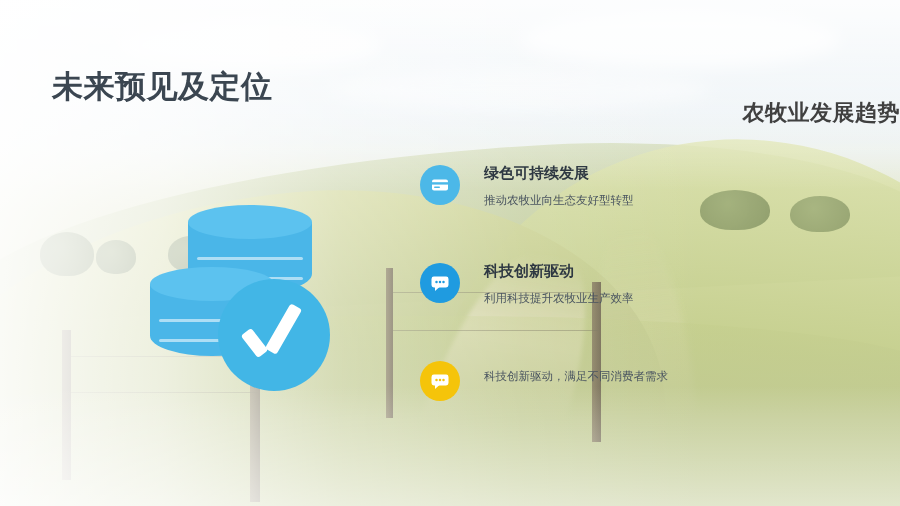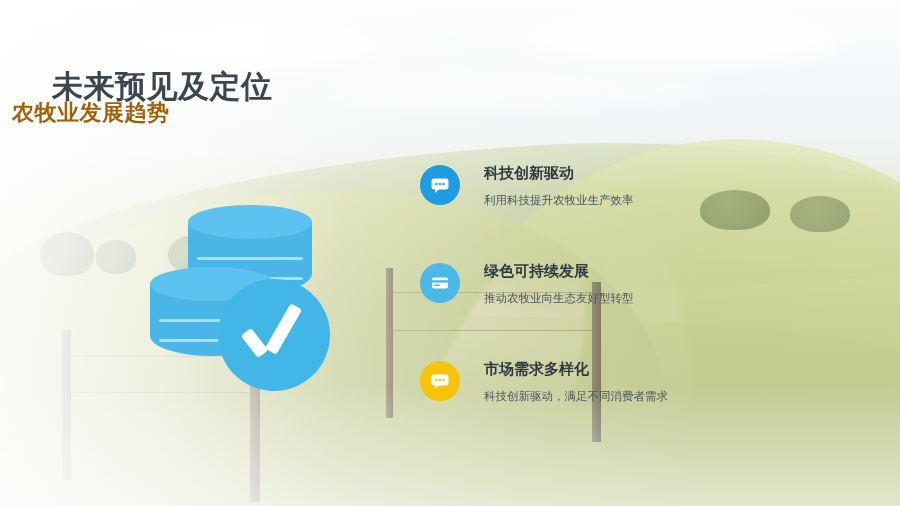--- a/index.html
+++ b/index.html
@@ -141,24 +141,24 @@
     font-weight: bold;
     color: #3b4651;
     letter-spacing: .5px;
     margin-top: 28px;
   }
 
   .section-title {
     position: absolute;
     left: 0; right: 0;
     top: 98px;
-    text-align: left;
+    text-align: right;
     font-size: 22px;
     font-weight: bold;
-    color: #a16207;
+    color: #404040;
     letter-spacing: .5px;
   }
   .section-title-inner { padding-left: 12px; }
 
   
   .illus {
     position: absolute;
     left: 150px;
     top: 205px;
     width: 240px;
@@ -332,60 +332,59 @@
       </div>
 
       <div class="check-circle">
         <div class="check-mark"></div>
       </div>
     </div>
 
     <div class="features">
 
       <div class="feature">
+        <div class="f-icon" style="background:#4cb8e8;">
+          <svg width="20" height="20" viewBox="0 0 20 20" aria-hidden="true">
+            <rect x="2" y="4.5" width="16" height="11" rx="2" fill="#ffffff"></rect>
+            <rect x="2" y="7.2" width="16" height="2.4" fill="#4cb8e8"></rect>
+            <rect x="4" y="11.4" width="6" height="1.7" rx=".8" fill="#4cb8e8"></rect>
+          </svg>
+        </div>
+        <div class="f-text">
+          <div class="f-title">绿色可持续发展</div>
+          <div class="f-desc">推动农牧业向生态友好型转型</div>
+        </div>
+      </div>
+
+      <div class="feature">
         <div class="f-icon" style="background:#1f9be0;">
           <svg width="20" height="20" viewBox="0 0 20 20" aria-hidden="true">
             <rect x="1.5" y="3.5" width="17" height="11" rx="2.4" fill="#ffffff"></rect>
             <polygon points="5,14 5,18 9.5,14" fill="#ffffff"></polygon>
             <circle cx="6.5" cy="9" r="1.25" fill="#1f9be0"></circle>
             <circle cx="10" cy="9" r="1.25" fill="#1f9be0"></circle>
             <circle cx="13.5" cy="9" r="1.25" fill="#1f9be0"></circle>
           </svg>
         </div>
         <div class="f-text">
           <div class="f-title">科技创新驱动</div>
           <div class="f-desc">利用科技提升农牧业生产效率</div>
-        </div>
-      </div>
-
-      <div class="feature">
-        <div class="f-icon" style="background:#4cb8e8;">
-          <svg width="20" height="20" viewBox="0 0 20 20" aria-hidden="true">
-            <rect x="2" y="4.5" width="16" height="11" rx="2" fill="#ffffff"></rect>
-            <rect x="2" y="7.2" width="16" height="2.4" fill="#4cb8e8"></rect>
-            <rect x="4" y="11.4" width="6" height="1.7" rx=".8" fill="#4cb8e8"></rect>
-          </svg>
-        </div>
-        <div class="f-text">
-          <div class="f-title">绿色可持续发展</div>
-          <div class="f-desc">推动农牧业向生态友好型转型</div>
         </div>
       </div>
 
       <div class="feature">
         <div class="f-icon" style="background:#f5c40a;">
           <svg width="20" height="20" viewBox="0 0 20 20" aria-hidden="true">
             <rect x="1.5" y="3.5" width="17" height="11" rx="2.4" fill="#ffffff"></rect>
             <polygon points="5,14 5,18 9.5,14" fill="#ffffff"></polygon>
             <circle cx="6.5" cy="9" r="1.25" fill="#f5c40a"></circle>
             <circle cx="10" cy="9" r="1.25" fill="#f5c40a"></circle>
             <circle cx="13.5" cy="9" r="1.25" fill="#f5c40a"></circle>
           </svg>
         </div>
         <div class="f-text">
-          <div class="f-title">市场需求多样化</div>
           <div class="f-desc">科技创新驱动，满足不同消费者需求</div>
         </div>
       </div>
 
     </div>
   </div>
 </div>
 
 </body></html>

